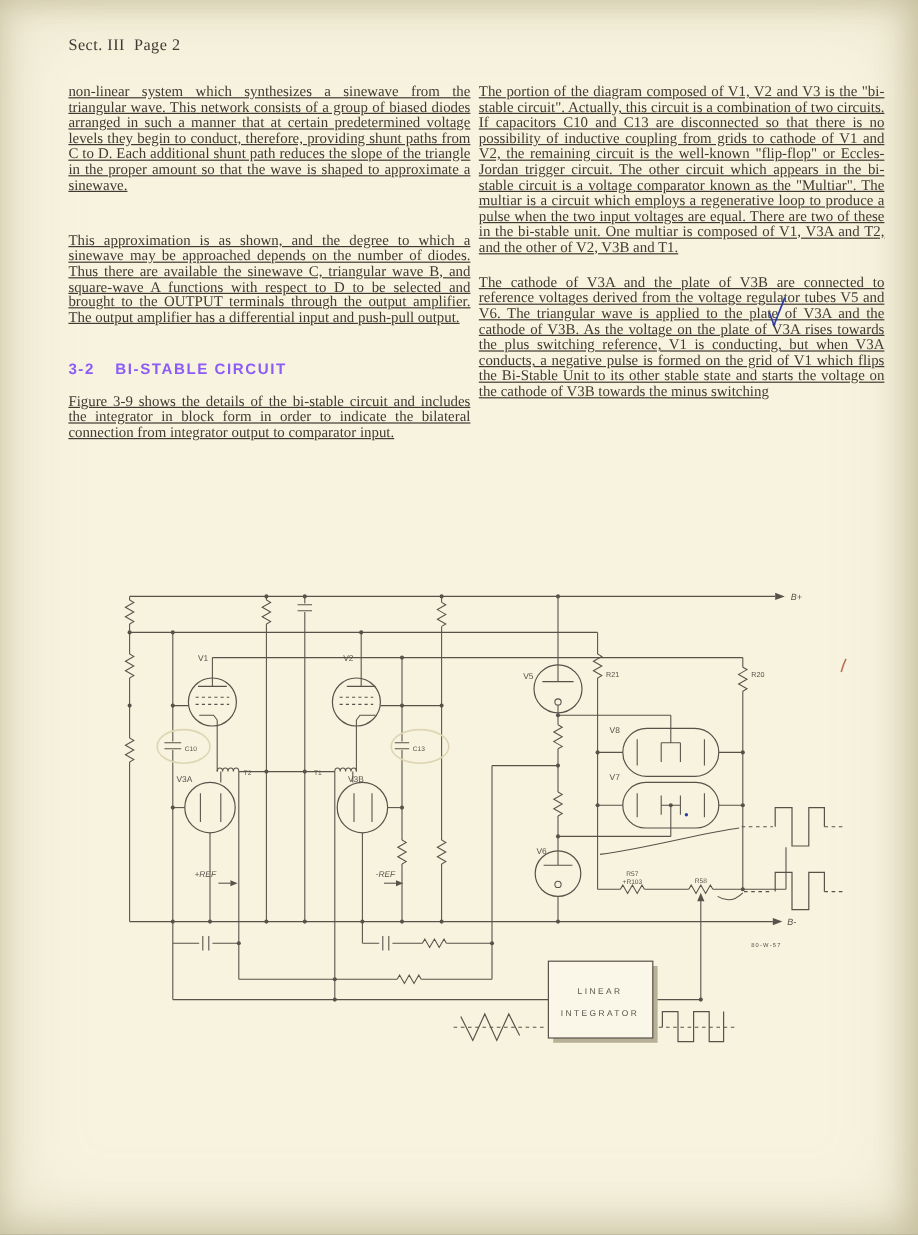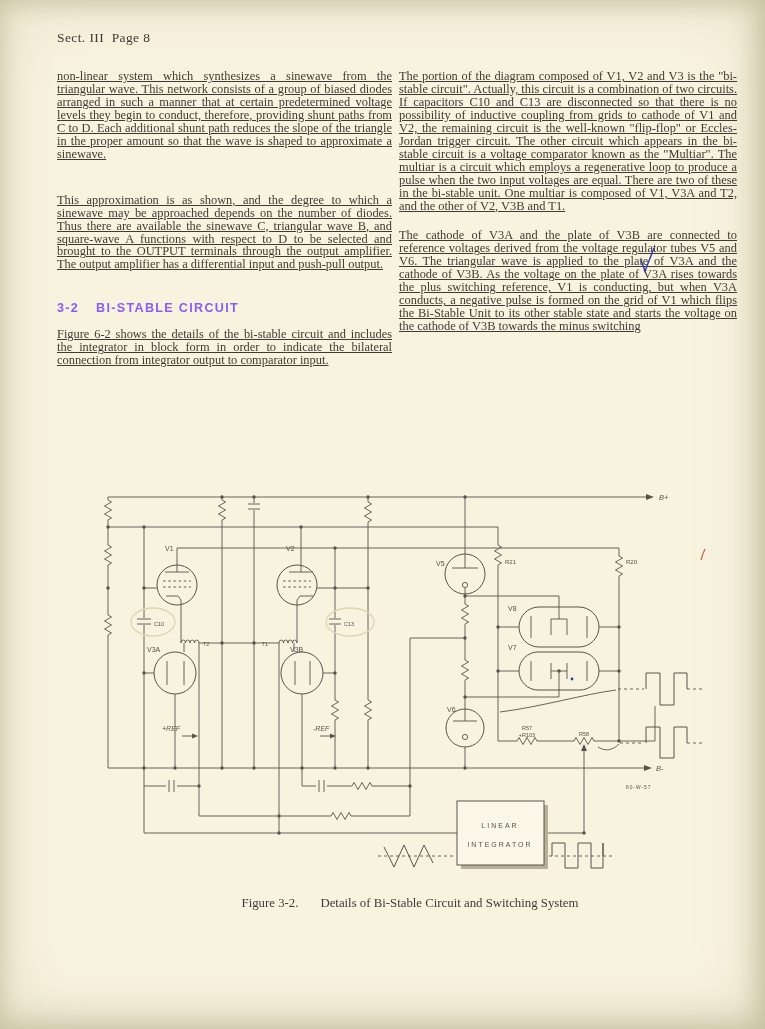--- a/index.html
+++ b/index.html
@@ -29,29 +29,29 @@
   .pencil{stroke:#ded5b4;stroke-width:1.3;fill:none;}
   .inkblue{stroke:#2b3ca6;fill:none;}
   .box{fill:#fbf7e8;stroke:#57534a;stroke-width:1;}
   .boxshadow{fill:#b9b197;stroke:none;}
 </style>
 </head>
 <body>
 
 <div class="page">
 
-  <div class="hdr">Sect. III  Page 8</div>
+  <div class="hdr">Sect. III  Page 2</div>
 
   <div class="col col-left">
     <p class="p1">non-linear system which synthesizes a sinewave from the triangular wave.  This network consists of a group of biased diodes arranged in such a manner that at certain predetermined voltage levels they begin to conduct, therefore, providing shunt paths from C to D.  Each additional shunt path reduces the slope of the triangle in the proper amount so that the wave is shaped to approximate a sinewave.</p>
     <p class="p2">This approximation is as shown, and the degree to which a sinewave may be approached depends on the number of diodes.  Thus there are available the sinewave C, triangular wave B, and square-wave A functions with respect to D to be selected and brought to the OUTPUT terminals through the output amplifier.  The output amplifier has a differential input and push-pull output.</p>
     <div class="sec-head">
       <span class="num">3-2</span><span>BI-STABLE CIRCUIT</span>
     </div>
-    <p class="p3">Figure 6-2 shows the details of the bi-stable circuit and includes the integrator in block form in order to indicate the bilateral connection from integrator output to comparator input.</p>
+    <p class="p3">Figure 3-9 shows the details of the bi-stable circuit and includes the integrator in block form in order to indicate the bilateral connection from integrator output to comparator input.</p>
   </div>
 
   <div class="col col-right">
     <p class="p1">The portion of the diagram composed of V1, V2 and V3 is the "bi-stable circuit".  Actually, this circuit is a combination of two circuits.  If capacitors C10 and C13 are disconnected so that there is no possibility of inductive coupling from grids to cathode of V1 and V2, the remaining circuit is the well-known "flip-flop" or Eccles-Jordan trigger circuit.  The other circuit which appears in the bi-stable circuit is a voltage comparator known as the "Multiar".  The multiar is a circuit which employs a regenerative loop to produce a pulse when the two input voltages are equal.  There are two of these in the bi-stable unit.  One multiar is composed of V1, V3A and T2, and the other of V2, V3B and T1.</p>
     <p class="p2">The cathode of V3A and the plate of V3B are connected to reference voltages derived from the voltage regulator tubes V5 and V6.  The triangular wave is applied to the plate of V3A and the cathode of V3B.  As the voltage on the plate of V3A rises towards the plus switching reference, V1 is conducting, but when V3A conducts, a negative pulse is formed on the grid of V1 which flips the Bi-Stable Unit to its other stable state and starts the voltage on the cathode of V3B towards the minus switching</p>
   </div>
 
   <svg style="position:absolute;left:637px;top:245px;" width="22" height="28" viewBox="0 0 22 28">
     <path class="inkblue" d="M4,15 L8,26 L17,3" stroke-width="1.4"></path>
   </svg>
@@ -271,17 +271,14 @@
       <circle class="dot" cx="199" cy="786" r="1.7"></circle>
         <circle class="dot" cx="410" cy="786" r="1.7"></circle>
       <circle class="dot" cx="279" cy="816" r="1.7"></circle>
         <circle class="dot" cx="279" cy="833" r="1.7"></circle>
       <circle class="dot" cx="584" cy="833" r="1.7"></circle>
     </g>
 
     <path d="M705,549 C703,553 702,556 701,560" stroke="#b25b3d" stroke-width="1.3" fill="none" opacity="0.85"></path>
   </svg>
 
-  <div class="caption">
-    <span class="cap-label">Figure 3-2.</span><span>Details of Bi-Stable Circuit and Switching System</span>
-  </div>
 
 </div>
 
 </body></html>

